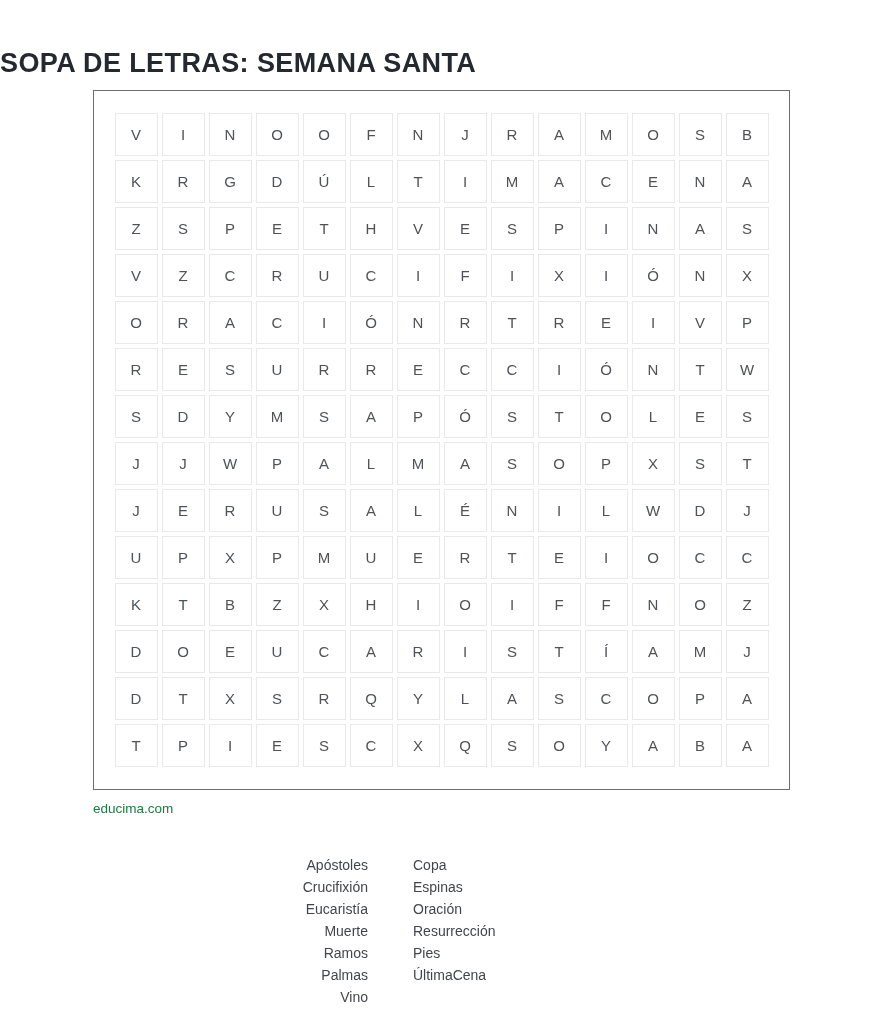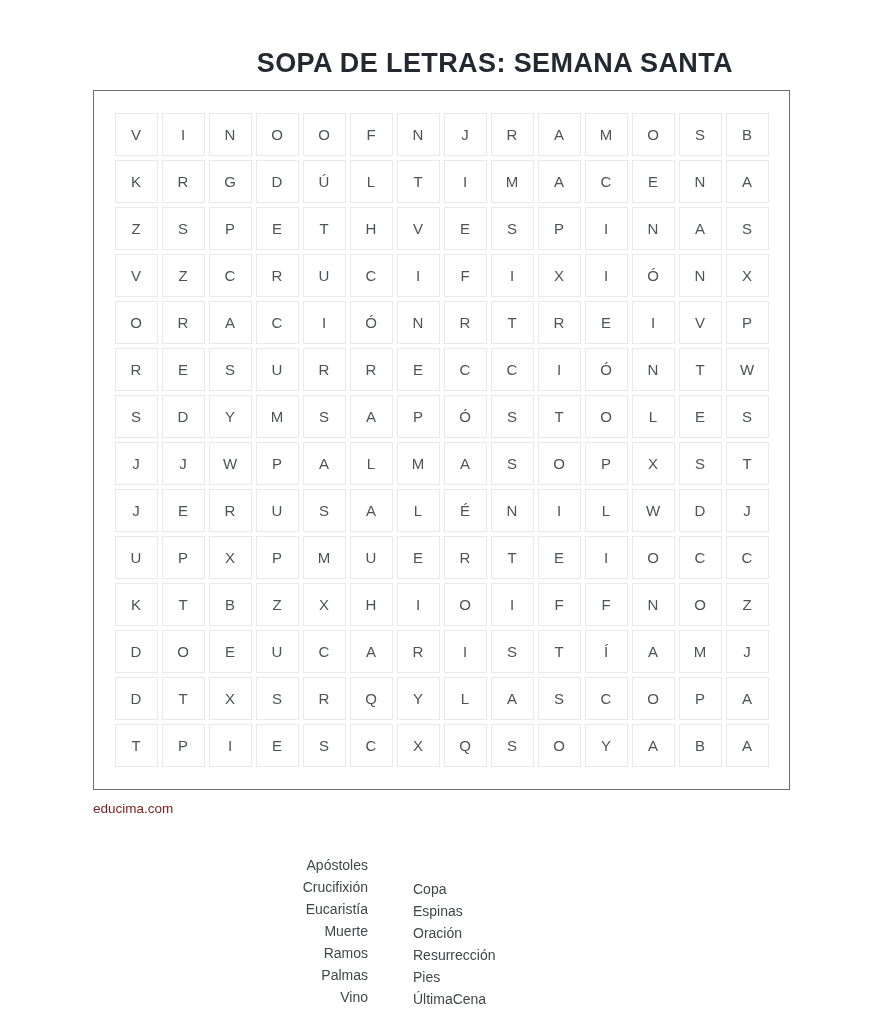--- a/index.html
+++ b/index.html
@@ -13,21 +13,21 @@
     height: 1024px;
     font-family: "Liberation Sans", sans-serif;
     overflow: hidden;
   }
   .title {
     position: absolute;
     top: 48px;
     left: 0;
     width: 733px;
     margin: 0;
-    text-align: right;
+    text-align: left;
     font-size: 27px;
     font-weight: 700;
     letter-spacing: 0.4px;
     color: #242930;
   }
   .puzzle-box {
     position: absolute;
     left: 93px;
     top: 90px;
     width: 697px;
@@ -53,38 +53,38 @@
     align-items: center;
     justify-content: center;
     font-size: 15px;
     color: #4f5357;
   }
   .source {
     position: absolute;
     left: 93px;
     top: 801px;
     font-size: 13.5px;
-    color: #7f1d1d;
+    color: #15803d;
     text-decoration: none;
     cursor: pointer;
   }
   .words {
     position: absolute;
     top: 854px;
     left: 0;
     width: 883px;
     display: grid;
     grid-template-columns: 368px 1fr;
     column-gap: 45px;
     font-size: 14px;
     line-height: 22px;
     color: #42464a;
   }
   .col-left  { text-align: right; margin-left: 19px; }
-  .col-right { text-align: left; margin-top: 24px; }
+  .col-right { text-align: left; }
 </style>
 </head>
 <body>
 
 <h1 class="title">SOPA DE LETRAS: SEMANA SANTA</h1>
 
 <div class="puzzle-box">
   <div class="grid" id="grid">
       <div class="cell">V</div>
       <div class="cell">I</div>

